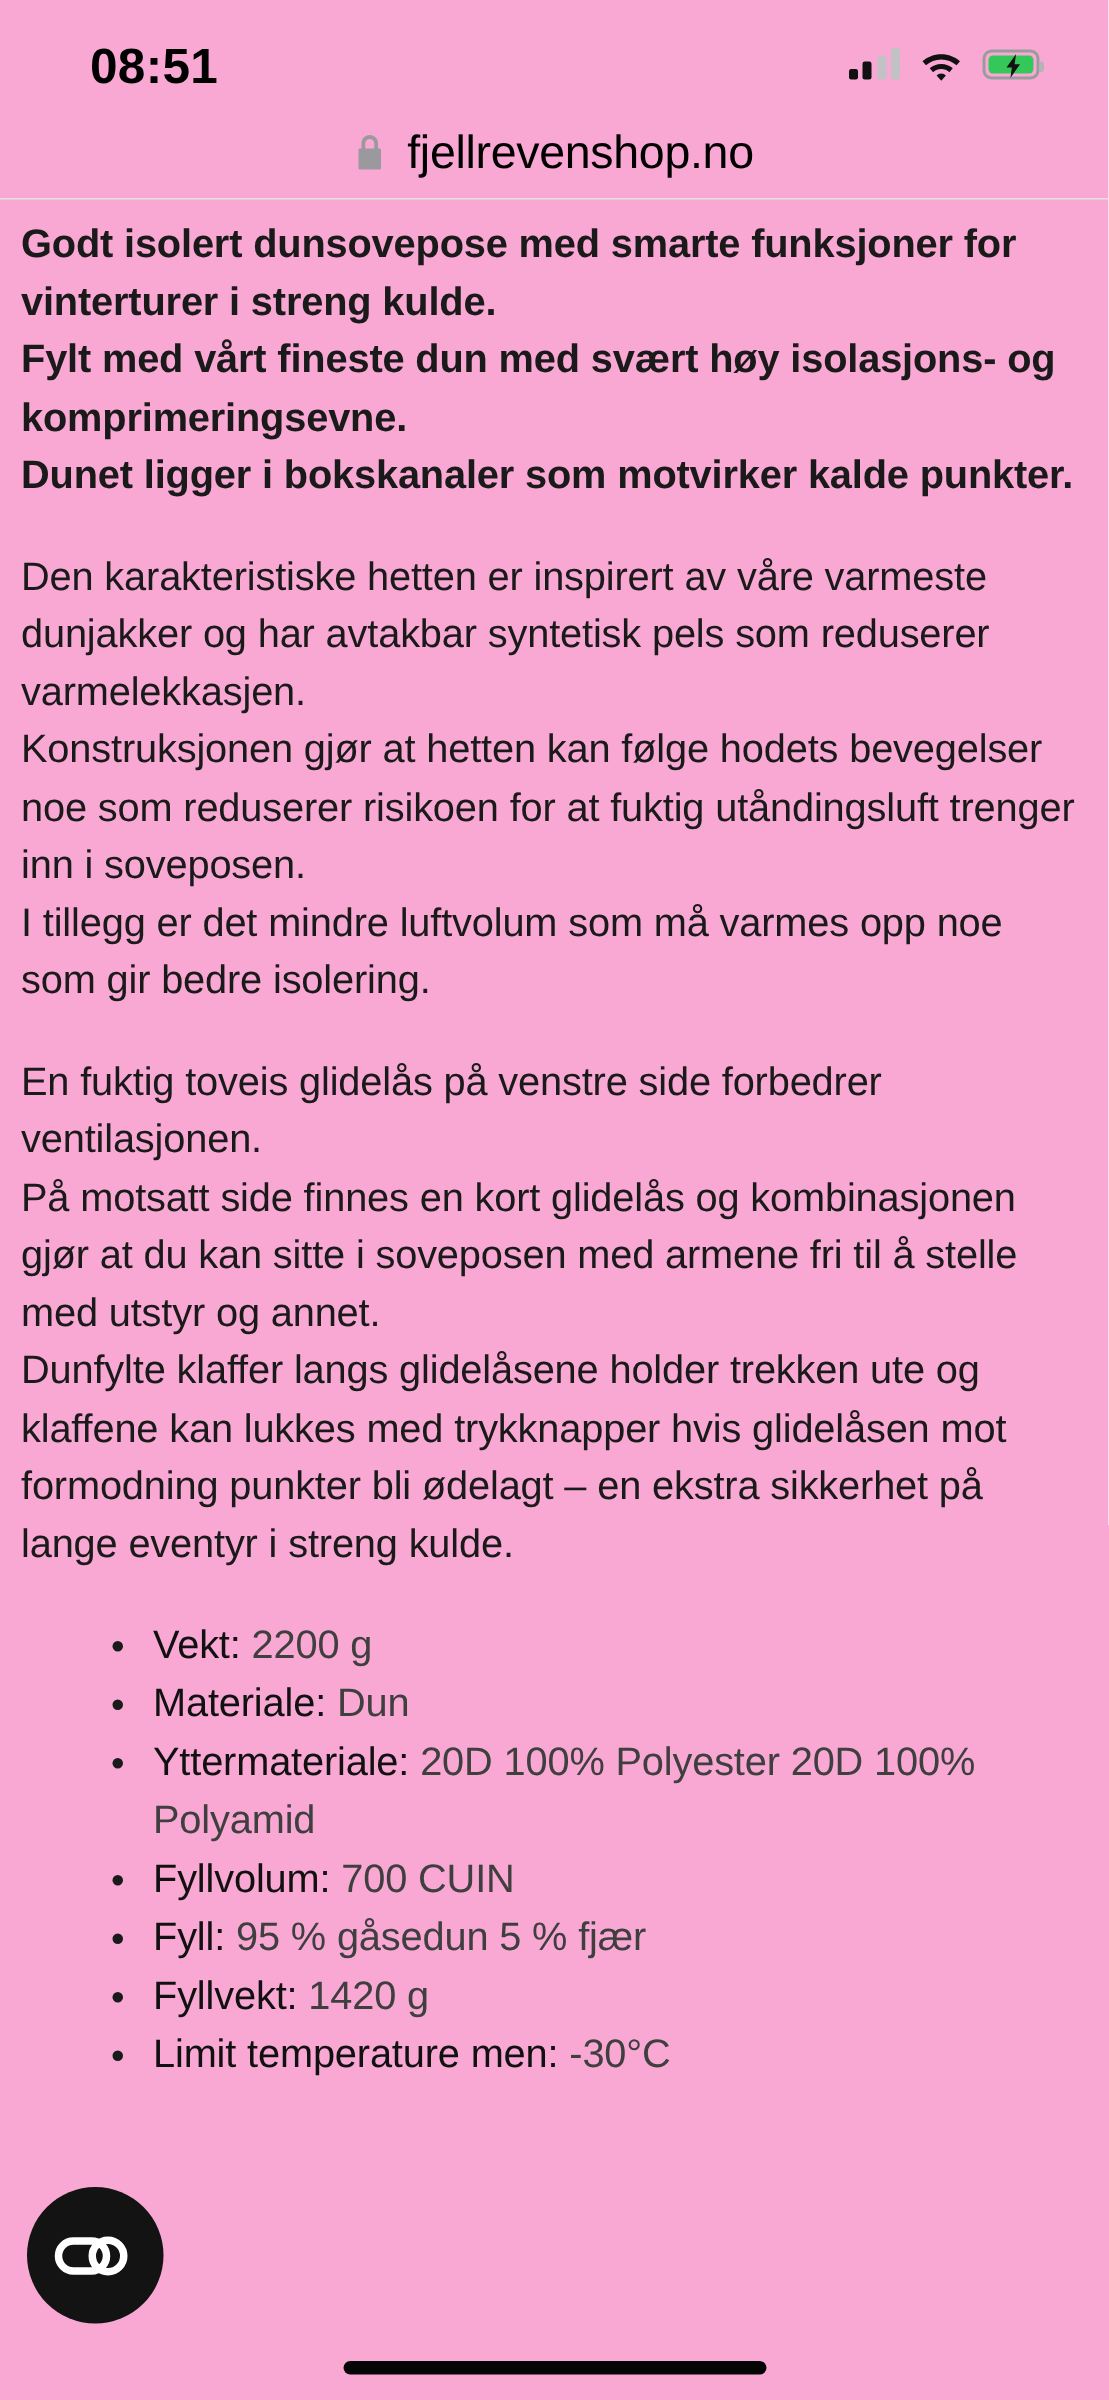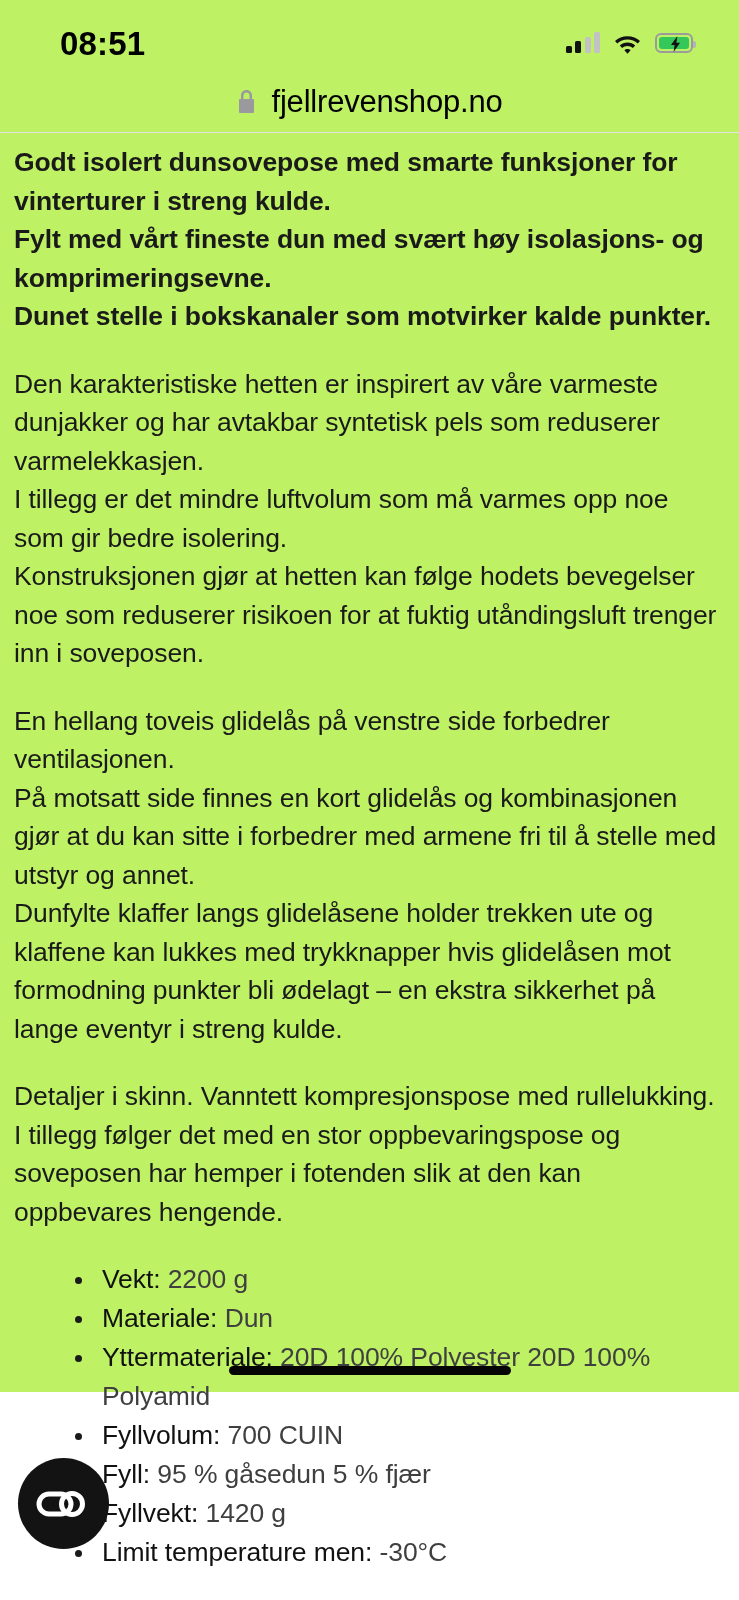--- a/index.html
+++ b/index.html
@@ -6,22 +6,22 @@
   html, body {
     width: 739px;
     height: 1600px;
     background: #ffffff;
     font-family: "Liberation Sans", sans-serif;
     overflow: hidden;
   }
   .phone {
     position: relative;
     width: 739px;
-    height: 1392px;
-    background: #bef264;
+    height: 1600px;
+    background: #f9a8d4;
   }
 
   
   .statusbar {
     position: absolute;
     top: 0; left: 0;
     width: 739px;
     height: 72px;
     display: flex;
     align-items: center;
@@ -212,37 +212,36 @@
     </span>
     <span class="url-text">fjellrevenshop.no</span>
   </div>
   <div class="divider"></div>
 
   <div class="content">
 
     <div class="para">
       <span class="ln">Godt isolert dunsovepose med smarte funksjoner for vinterturer i streng kulde.</span>
       <span class="ln">Fylt med vårt fineste dun med svært høy isolasjons- og komprimeringsevne.</span>
-      <span class="ln">Dunet stelle i bokskanaler som motvirker kalde punkter.</span>
+      <span class="ln">Dunet ligger i bokskanaler som motvirker kalde punkter.</span>
     </div>
 
     <div class="para">
       <span class="ln">Den karakteristiske hetten er inspirert av våre varmeste dunjakker og har avtakbar syntetisk pels som reduserer varmelekkasjen.</span>
+      <span class="ln">Konstruksjonen gjør at hetten kan følge hodets bevegelser noe som reduserer risikoen for at fuktig utåndingsluft trenger inn i soveposen.</span>
       <span class="ln">I tillegg er det mindre luftvolum som må varmes opp noe som gir bedre isolering.</span>
-      <span class="ln">Konstruksjonen gjør at hetten kan følge hodets bevegelser noe som reduserer risikoen for at fuktig utåndingsluft trenger inn i soveposen.</span>
-    </div>
-
-    <div class="para">
-      <span class="ln">En hellang toveis glidelås på venstre side forbedrer ventilasjonen.</span>
-      <span class="ln">På motsatt side finnes en kort glidelås og kombinasjonen gjør at du kan sitte i forbedrer med armene fri til å stelle med utstyr og annet.</span>
+    </div>
+
+    <div class="para">
+      <span class="ln">En fuktig toveis glidelås på venstre side forbedrer ventilasjonen.</span>
+      <span class="ln">På motsatt side finnes en kort glidelås og kombinasjonen gjør at du kan sitte i soveposen med armene fri til å stelle med utstyr og annet.</span>
       <span class="ln">Dunfylte klaffer langs glidelåsene holder trekken ute og klaffene kan lukkes med trykknapper hvis glidelåsen mot formodning punkter bli ødelagt – en ekstra sikkerhet på lange eventyr i streng kulde.</span>
     </div>
 
     <div class="para">
-      <span class="ln">Detaljer i skinn. Vanntett kompresjonspose med rullelukking. I tillegg følger det med en stor oppbevaringspose og soveposen har hemper i fotenden slik at den kan oppbevares hengende.</span>
     </div>
 
     <ul class="speclist">
       <li>
         <span class="k">Vekt:</span>
         <span class="v">2200 g</span>
       </li>
       <li>
         <span class="k">Materiale:</span>
         <span class="v">Dun</span>

